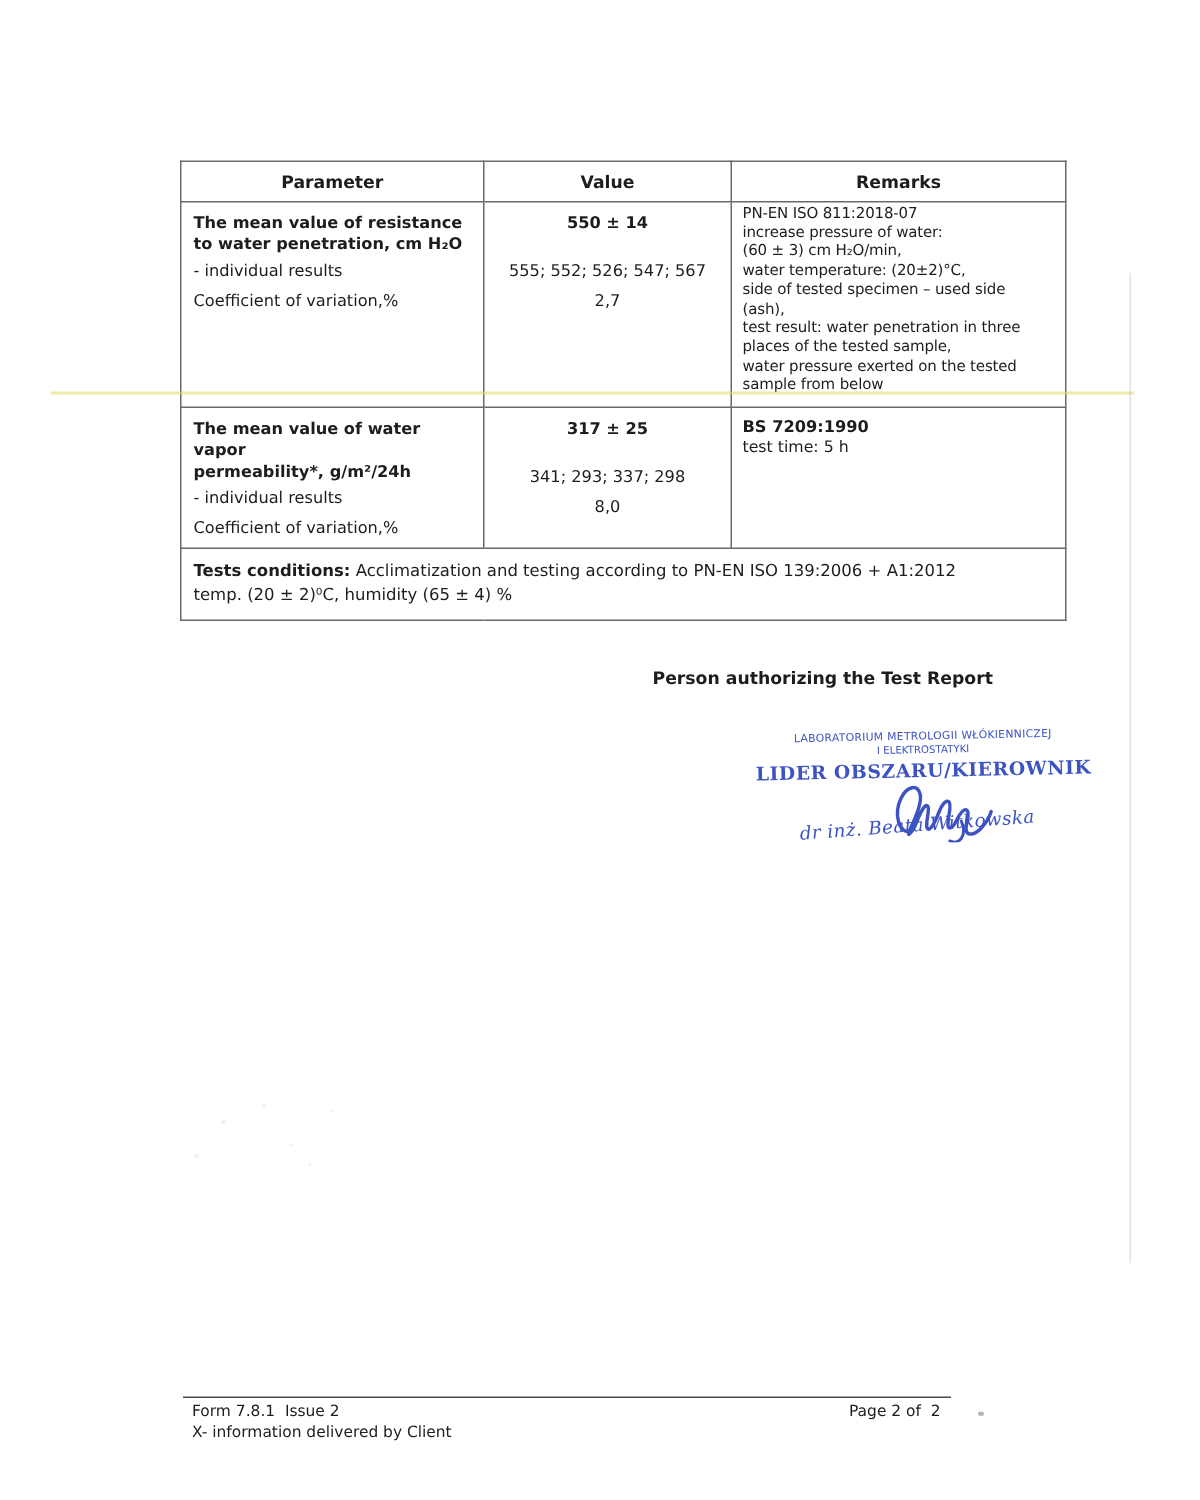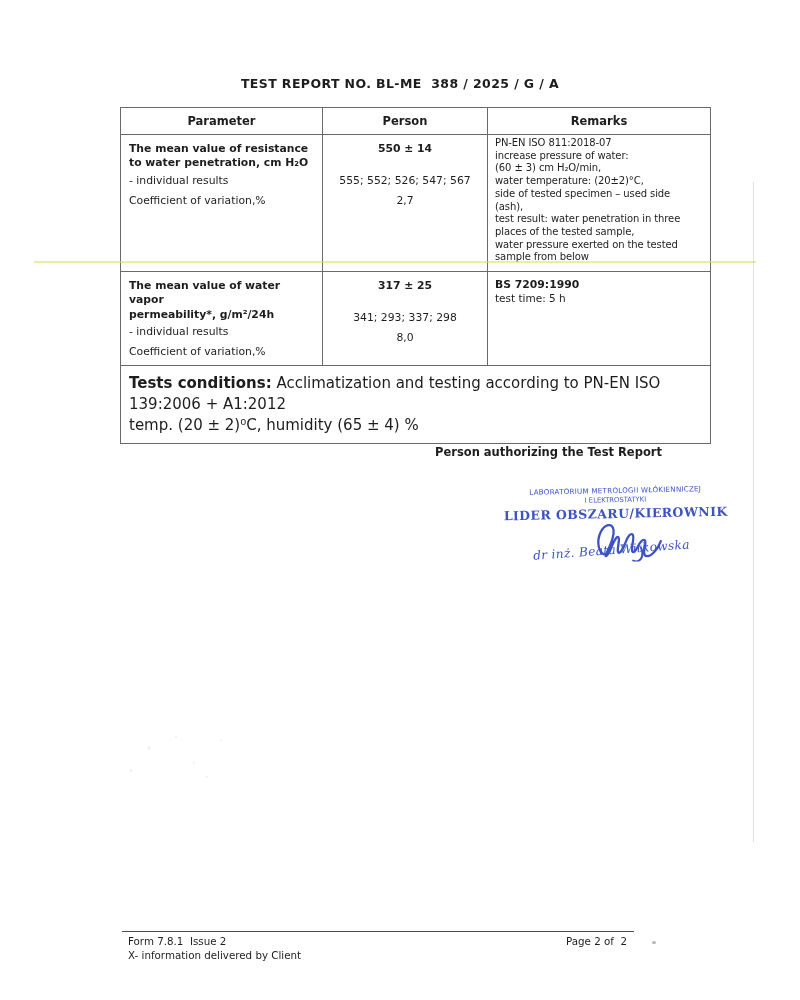--- a/index.html
+++ b/index.html
@@ -18,21 +18,21 @@
   .pmain {font-weight:bold; white-space:pre-line; min-height:29px;}
   .main-slot {min-height:29px;}
   .vmain {font-weight:bold;}
   .sub1 {margin-top:3px;}
   .sub2 {margin-top:6px;}
   td.val {text-align:center; font-size:10.8px; padding:7px 4px 6px 4px; line-height:1.32;}
   td.rem {padding:2px 5px 2px 7px; font-size:10px; line-height:12.7px;
           letter-spacing:-0.1px; white-space:pre-line;}
   td.rem2 {padding:6px 5px 6px 7px; font-size:10.5px; line-height:1.3;}
   .rem-std {font-weight:bold; font-size:10.8px;}
-  td.cond {padding:7px 8px; font-size:15px; line-height:1.4;}
+  td.cond {padding:7px 8px; font-size:11px; line-height:1.4;}
   .cond-label {font-weight:bold;}
 
   .prepared {position:absolute; left:130px; top:408px; font-size:10.8px; line-height:1.35;}
   .prepared .lbl {font-weight:bold; font-size:11px;}
 
   .authorizing {position:absolute; left:435px; top:445px; font-weight:bold; font-size:11.5px;}
 
   .stamp {position:absolute; left:498px; top:486px; width:235px; text-align:center;
           color:#3d53c2; transform:rotate(-1.2deg);}
   .stamp .s1 {font-size:7.2px; letter-spacing:0.2px;}
@@ -68,32 +68,31 @@
                 radial-gradient(1.5px 1.5px at 62% 78%, #d6d6d6, transparent);
               pointer-events:none;}
   .art-dot {position:absolute; left:652px; top:941px; width:4px; height:3px;
             background:#b5b5b5; border-radius:50%; pointer-events:none;}
 </style>
 </head>
 <body>
 
 <div class="page">
 
-  <div class="title">TEST REPORT NO. BL-ME  388 / 2025 / G / A</div>
 
   <table class="report">
     <colgroup>
       <col style="width:202px">
         <col style="width:165px">
         <col style="width:223px">
     </colgroup>
     <tbody>
         <tr>
       <th>Parameter</th>
-      <th>Person</th>
+      <th>Value</th>
       <th>Remarks</th>
     </tr>
 
     <tr style="height:137px">
       <td class="param">
         <div class="pmain">The mean value of resistance
 to water penetration, cm H₂O</div>
         <div class="sub1">- individual results</div>
         <div class="sub2">Coefficient of variation,%</div>
       </td>

